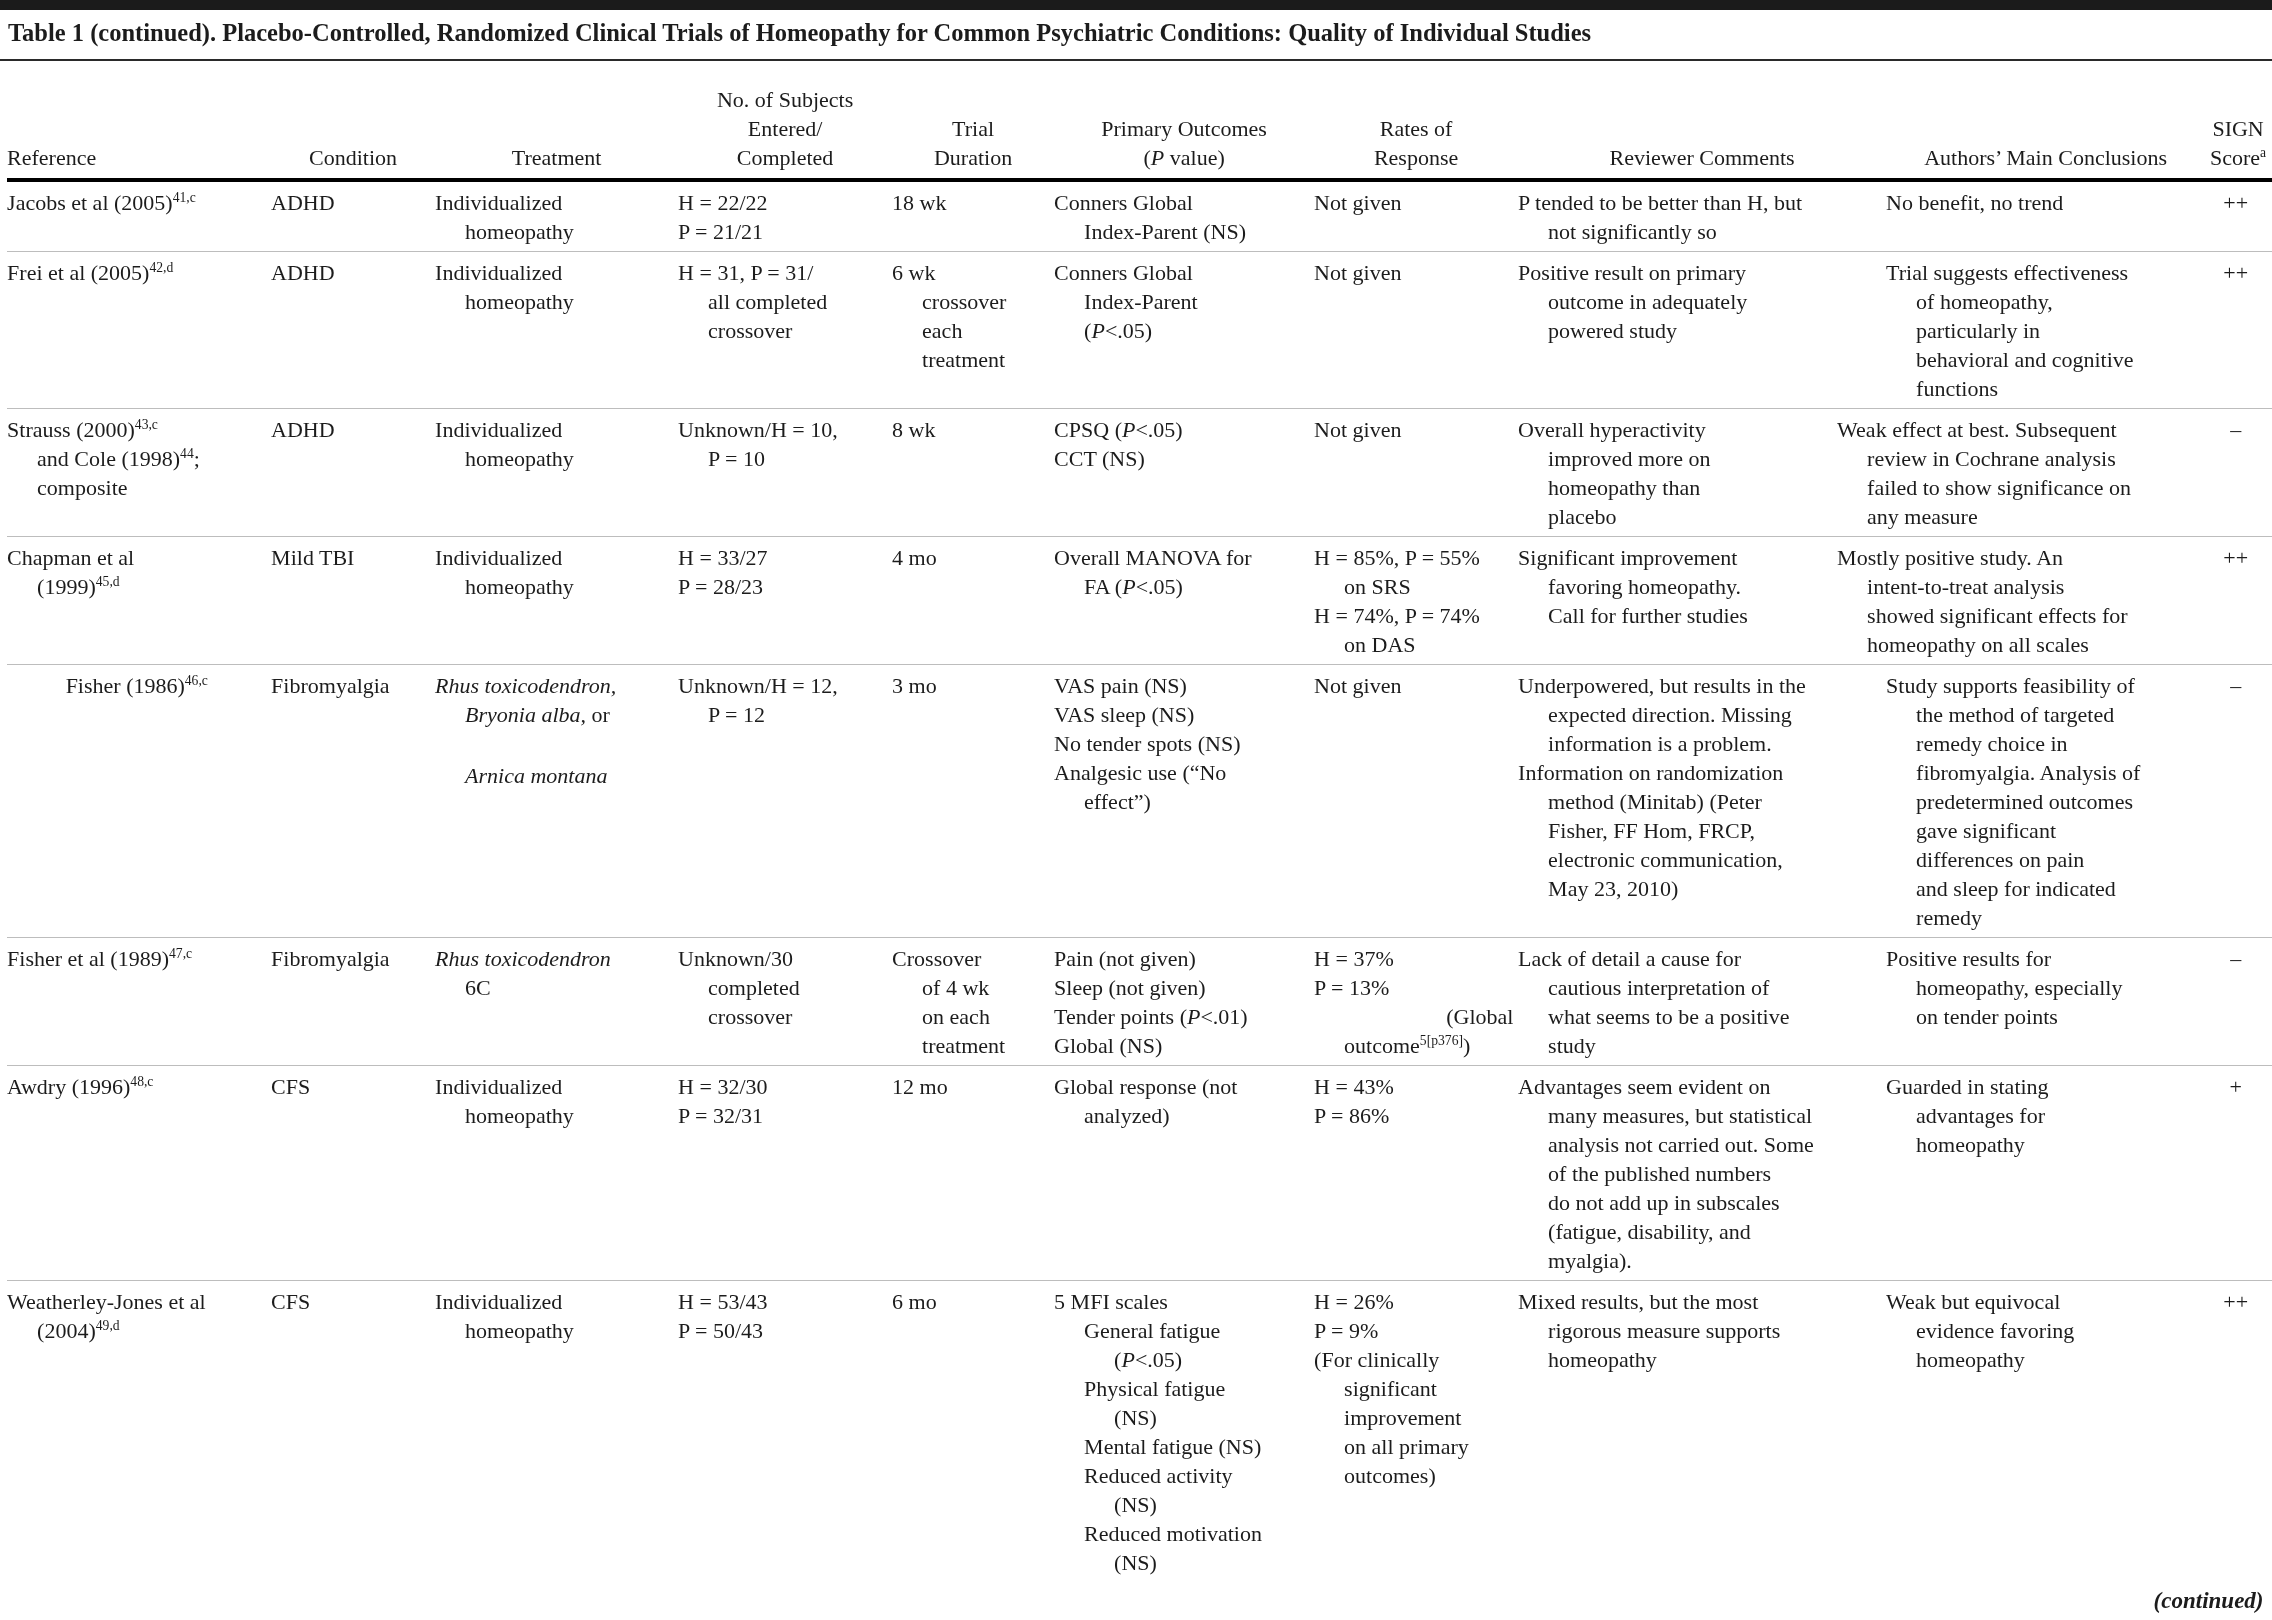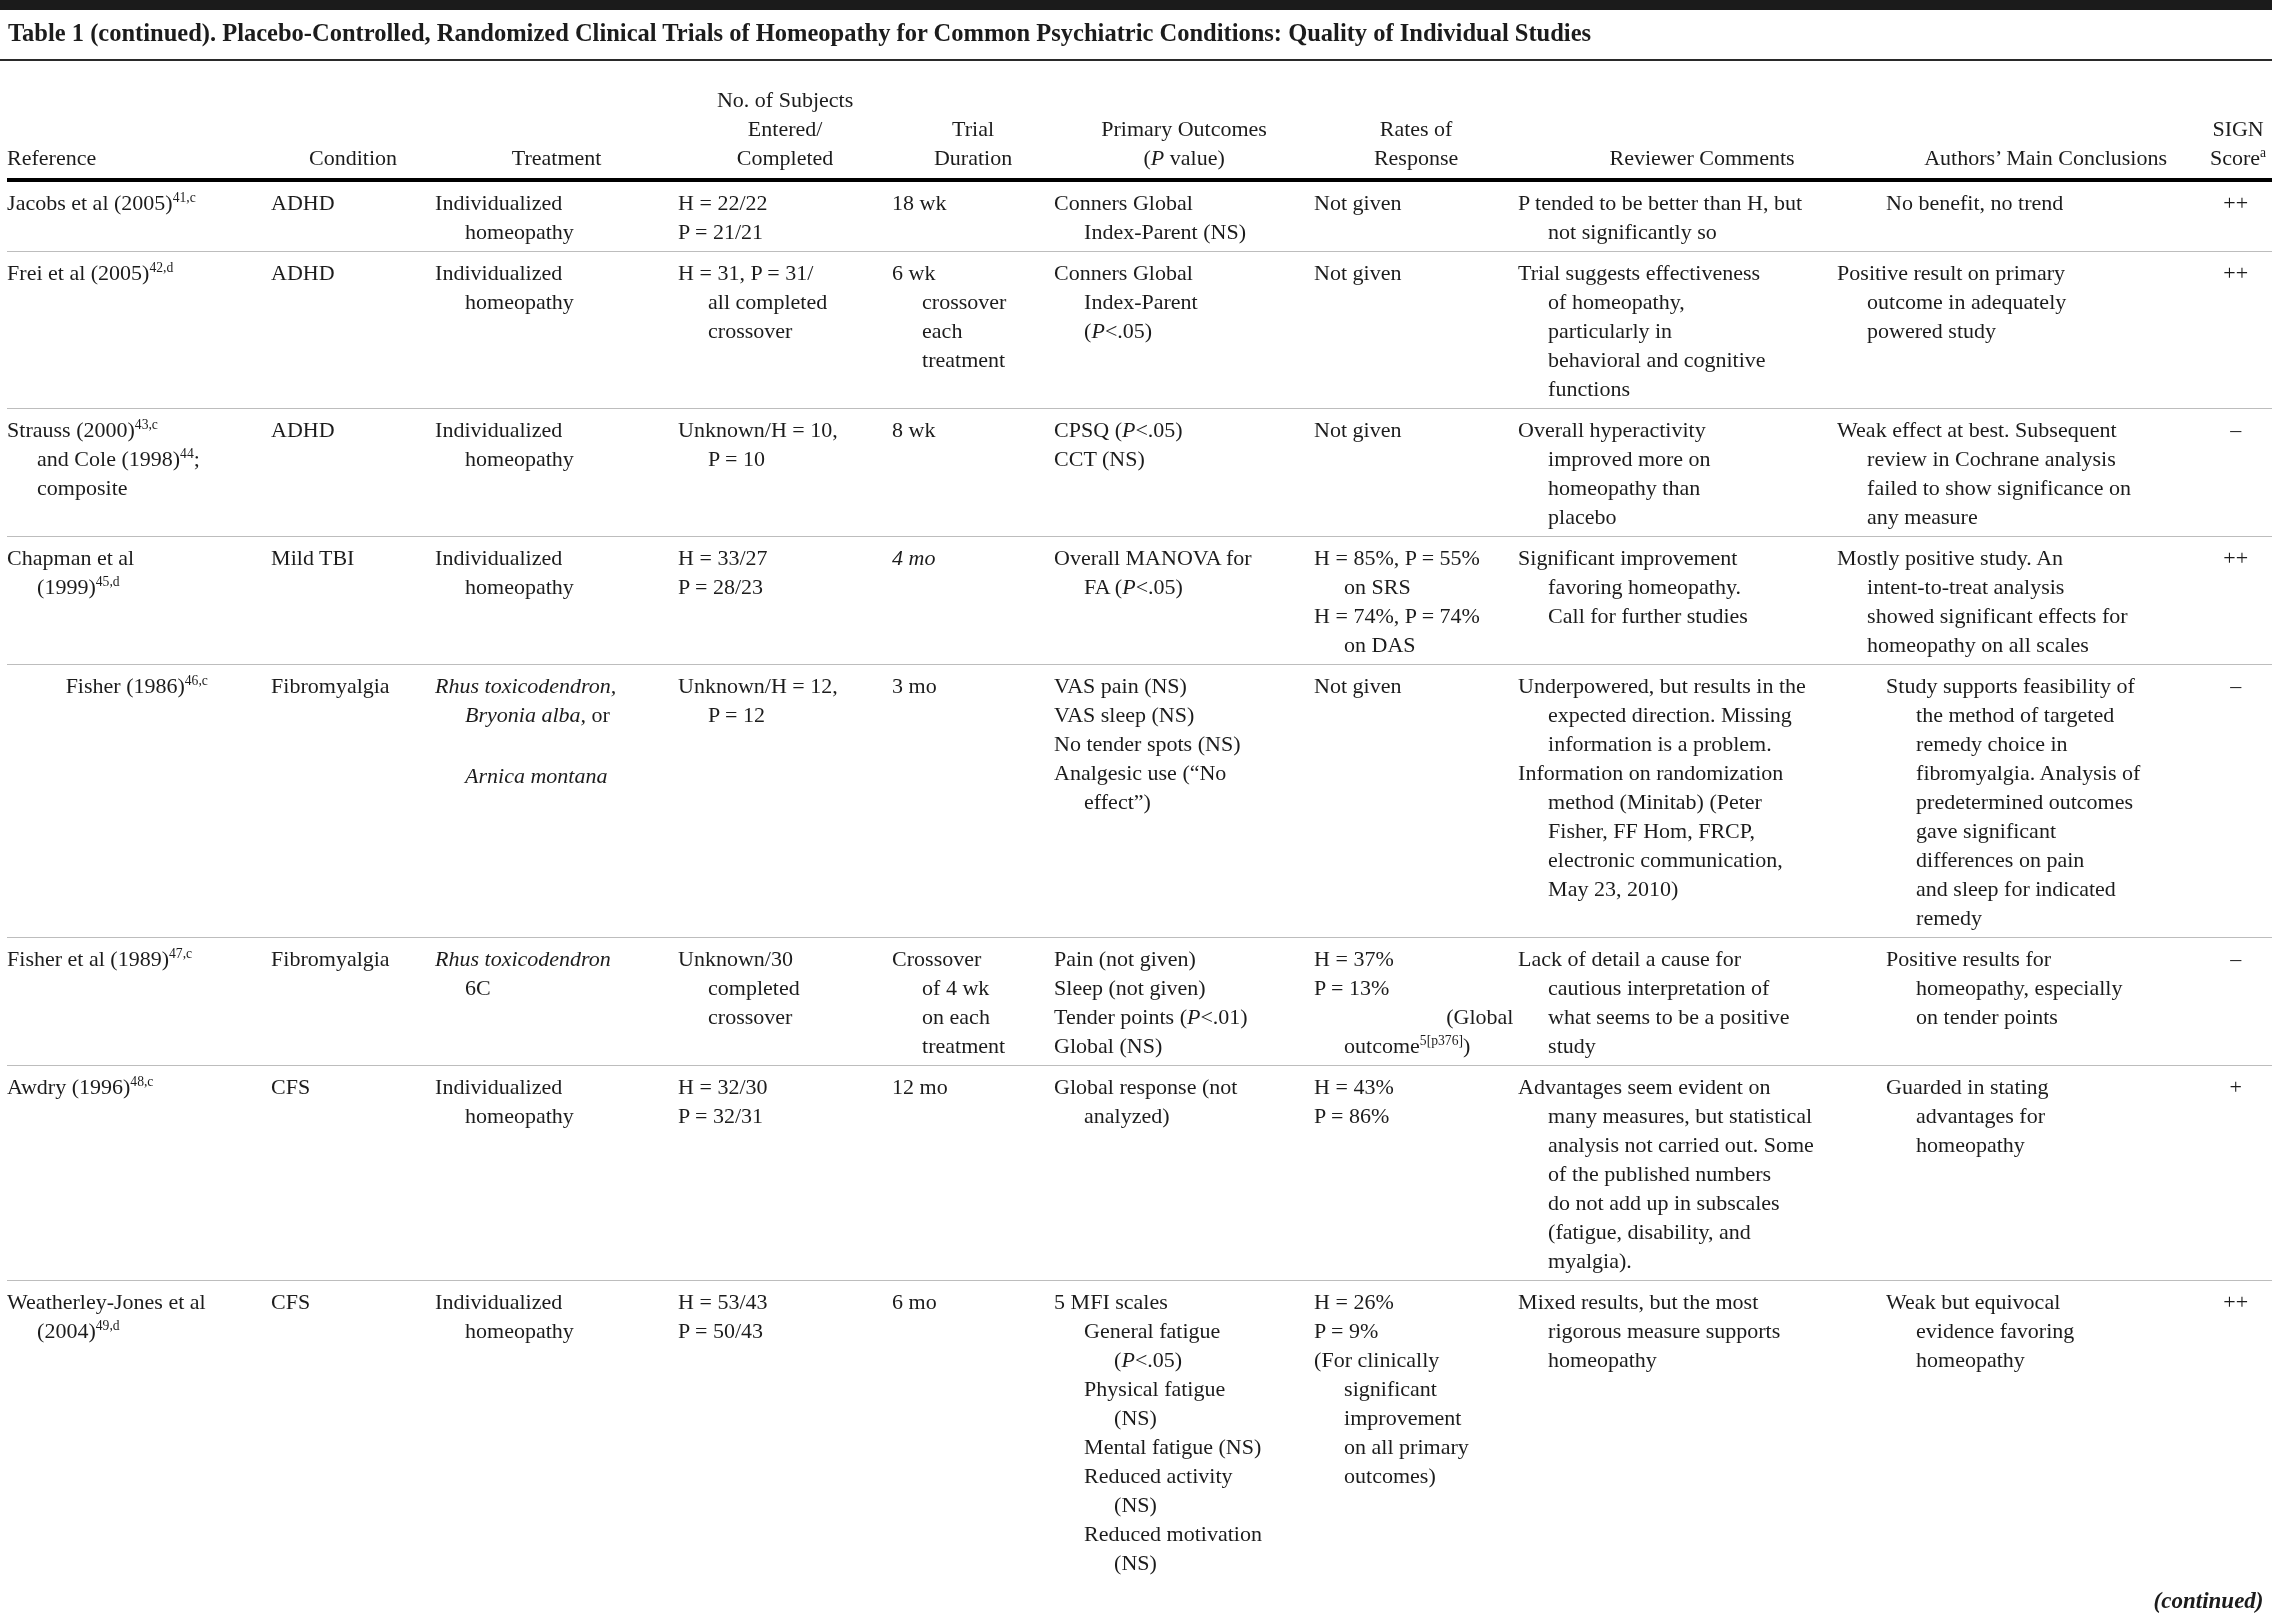--- a/index.html
+++ b/index.html
@@ -177,32 +177,32 @@
           <div class="t-line" style="padding-left: 30px;">treatment</div>
         </div>
         <div class="t-cell" style="width: 260px; text-align: left;">
           <div class="t-line" style="padding-left: 0px;">Conners Global</div>
           <div class="t-line" style="padding-left: 30px;">Index-Parent</div>
           <div class="t-line" style="padding-left: 30px;">(<i>P</i>&lt;.05)</div>
         </div>
         <div class="t-cell" style="width: 204px; text-align: left;">
           <div class="t-line" style="padding-left: 0px;">Not given</div>
         </div>
+        <div class="t-cell" style="width: 368px; text-align: left;">
+          <div class="t-line" style="padding-left: 0px;">Positive result on primary</div>
+          <div class="t-line" style="padding-left: 30px;">outcome in adequately</div>
+          <div class="t-line" style="padding-left: 30px;">powered study</div>
+        </div>
         <div class="t-cell" style="width: 319px; text-align: left;">
           <div class="t-line" style="padding-left: 0px;">Trial suggests effectiveness</div>
           <div class="t-line" style="padding-left: 30px;">of homeopathy,</div>
           <div class="t-line" style="padding-left: 30px;">particularly in</div>
           <div class="t-line" style="padding-left: 30px;">behavioral and cognitive</div>
           <div class="t-line" style="padding-left: 30px;">functions</div>
         </div>
-        <div class="t-cell" style="width: 368px; text-align: left;">
-          <div class="t-line" style="padding-left: 0px;">Positive result on primary</div>
-          <div class="t-line" style="padding-left: 30px;">outcome in adequately</div>
-          <div class="t-line" style="padding-left: 30px;">powered study</div>
-        </div>
         <div class="t-cell" style="width: 66px; text-align: center;">
           <div class="t-line">++</div>
         </div>
       </div>
       <div class="t-row">
         <div class="t-cell" style="width: 264px; text-align: left;">
           <div class="t-line" style="padding-left: 0px;">Strauss (2000)<sup>43,c</sup></div>
           <div class="t-line" style="padding-left: 30px;">and Cole (1998)<sup>44</sup>;</div>
           <div class="t-line" style="padding-left: 30px;">composite</div>
         </div>
@@ -252,21 +252,21 @@
           <div class="t-line" style="padding-left: 0px;">Mild TBI</div>
         </div>
         <div class="t-cell" style="width: 243px; text-align: left;">
           <div class="t-line" style="padding-left: 0px;">Individualized</div>
           <div class="t-line" style="padding-left: 30px;">homeopathy</div>
         </div>
         <div class="t-cell" style="width: 214px; text-align: left;">
           <div class="t-line" style="padding-left: 0px;">H = 33/27</div>
           <div class="t-line" style="padding-left: 0px;">P = 28/23</div>
         </div>
-        <div class="t-cell" style="width: 162px; text-align: left; font-style: italic;">
+        <div class="t-cell" style="width: 162px; text-align: left;">
           <div class="t-line" style="padding-left: 0px;">4 mo</div>
         </div>
         <div class="t-cell" style="width: 260px; text-align: left;">
           <div class="t-line" style="padding-left: 0px;">Overall MANOVA for</div>
           <div class="t-line" style="padding-left: 30px;">FA (<i>P</i>&lt;.05)</div>
         </div>
         <div class="t-cell" style="width: 204px; text-align: left;">
           <div class="t-line" style="padding-left: 0px;">H = 85%, P = 55%</div>
           <div class="t-line" style="padding-left: 30px;">on SRS</div>
           <div class="t-line" style="padding-left: 0px;">H = 74%, P = 74%</div>

